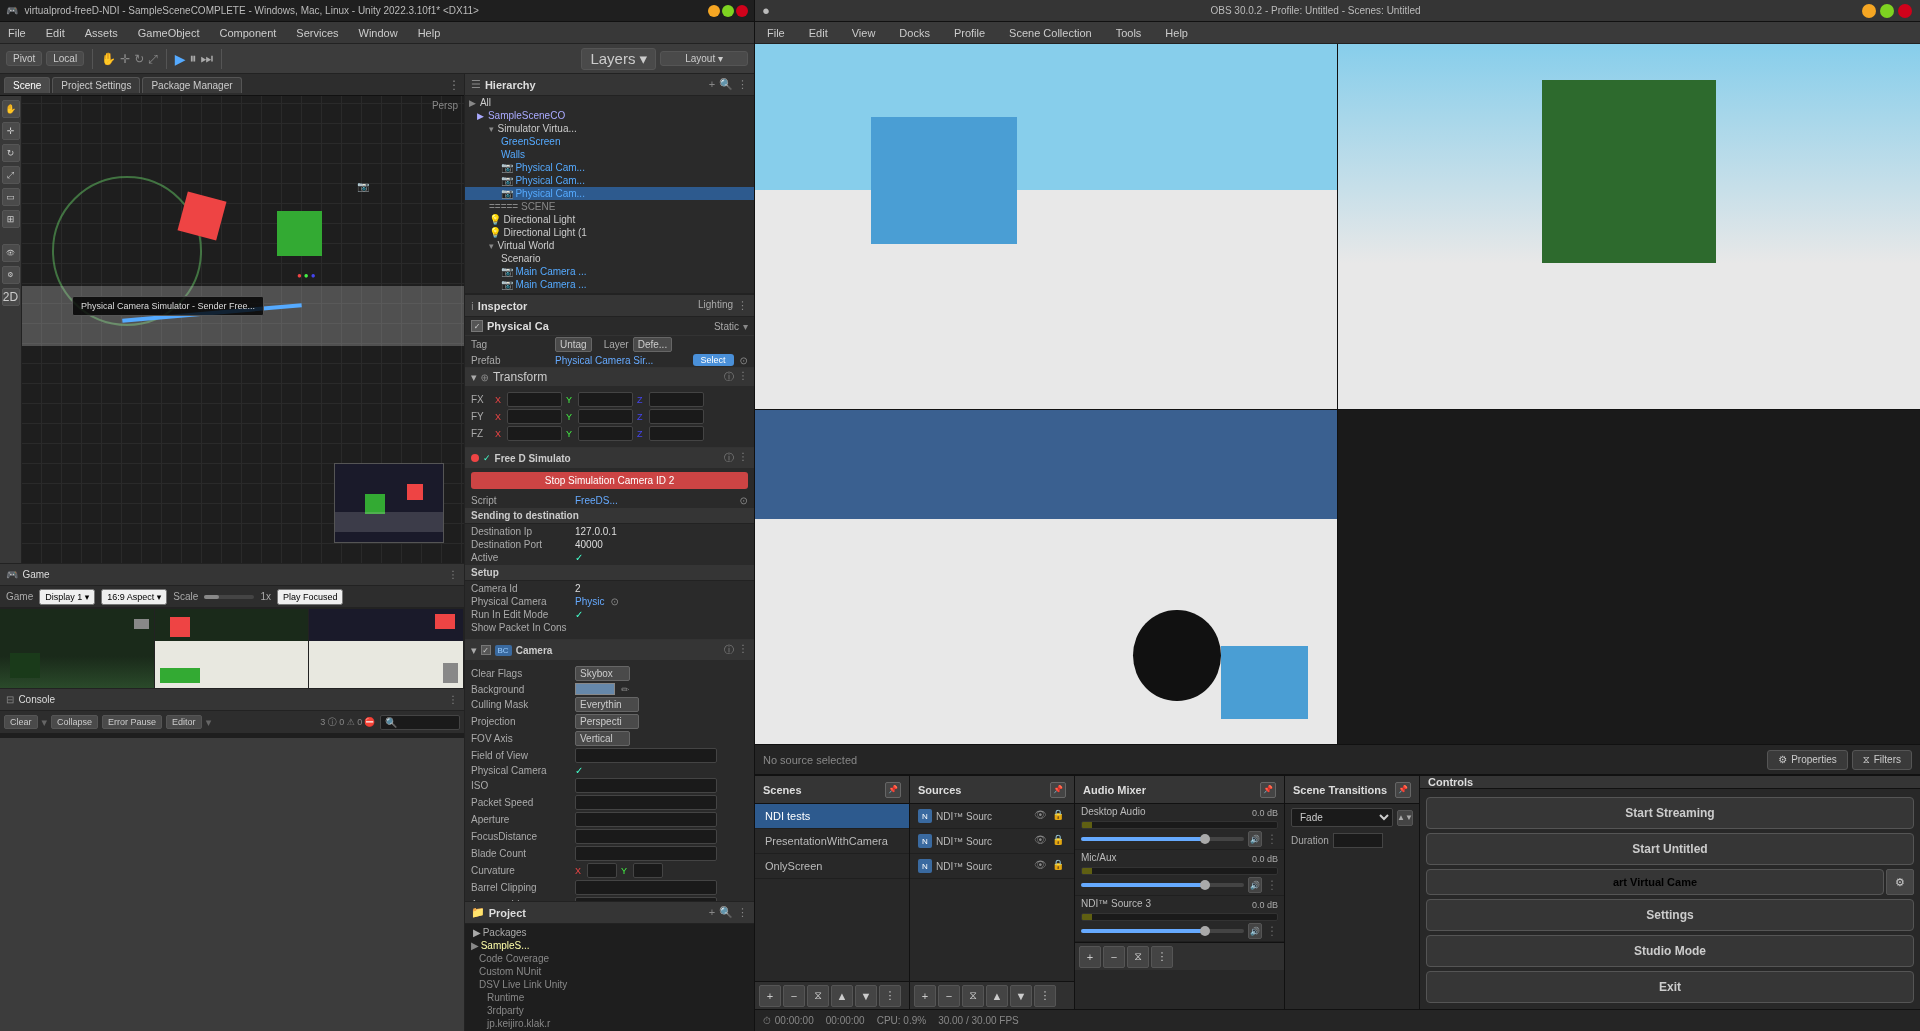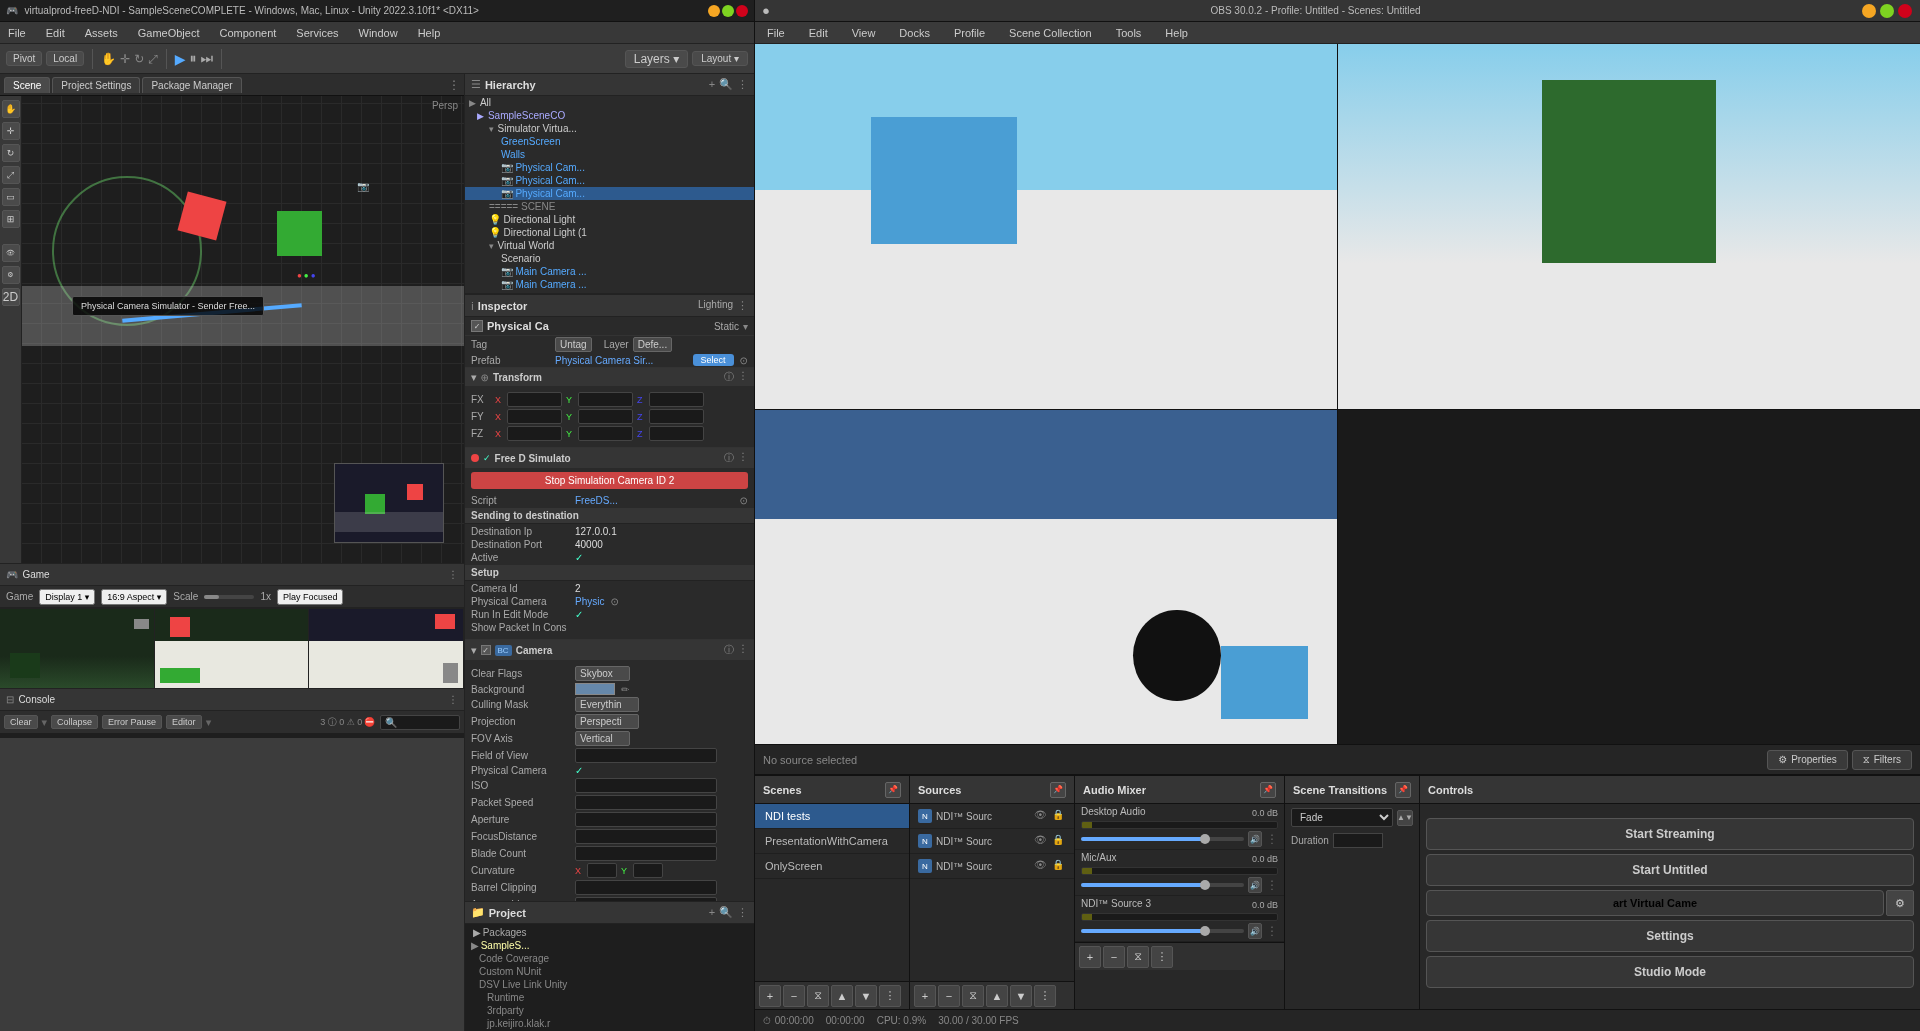--- a/index.html
+++ b/index.html
@@ -225,24 +225,24 @@
       <span style="color:#888;font-size:12px">✋</span>
       <span style="color:#888;font-size:12px">✛</span>
       <span style="color:#888;font-size:12px">↻</span>
       <span style="color:#888;font-size:12px">⤢</span>
       <div class="toolbar-separator"></div>
       <button class="play-btn" style="color:#5af;font-size:14px;background:none;border:none;cursor:pointer">▶</button>
       <button class="play-btn" style="color:#aaa;font-size:14px;background:none;border:none;cursor:pointer">⏸</button>
       <button class="play-btn" style="color:#aaa;font-size:14px;background:none;border:none;cursor:pointer">⏭</button>
       <div class="toolbar-separator"></div>
       <div style="margin-left:auto;display:flex;gap:4px;align-items:center">
-        <button class="btn" style="font-size:12px;padding:1px 8px">
+        <button class="btn" style="font-size:15px;padding:1px 8px">
           <span>Layers</span> ▾
         </button>
-        <button class="btn" style="font-size:10px;padding:1px 8px">
+        <button class="btn" style="font-size:10px;padding:1px 24px">
           <span>Layout</span> ▾
         </button>
       </div>
     </div>
 
     <div style="display:flex;flex:1;min-height:0;">
 
       <div style="display:flex;flex-direction:column;flex:1;min-width:0;">
 
         <div class="unity-tabs-row">
@@ -461,21 +461,21 @@
             <span class="insp-label">Prefab</span>
             <span style="color:#6af;font-size:10px">Physical Camera Sir...</span>
             <button class="btn-select" style="margin-left:auto;font-size:9px;padding:1px 8px">Select</button>
             <span style="color:#888;font-size:10px;margin-left:2px">⊙</span>
           </div>
 
           <div class="component-section">
             <div class="comp-header">
               <span style="color:#aaa">▾</span>
               <span style="color:#888;font-size:10px">⊕</span>
-              <span style="color:#ccc;font-size:10px;font-weight:700">Transform</span>
+              <span style="color:#ccc;font-size:12px;font-weight:400">Transform</span>
               <div style="margin-left:auto;display:flex;gap:4px">
                 <span style="color:#888;font-size:10px">ⓘ</span>
                 <span style="color:#888;font-size:10px">⋮</span>
               </div>
             </div>
             <div class="transform-section">
               <div class="transform-row">
                 <span class="transform-label">FX</span>
                 <span class="xyz-label" style="color:#e44">X</span>
                 <input type="text" class="transform-field" style="">
@@ -903,20 +903,21 @@
         <button class="control-btn btn-stream">Start Streaming</button>
         <button class="control-btn btn-record">Start Untitled</button>
         <div style="display:flex;gap:2px;">
           <button class="control-btn" style="flex:1;background:#363636;border:1px solid #555;padding:6px 4px;font-size:11px;">
             <span>art Virtual Came</span>
           </button>
           <button class="obs-tool-btn" style="width:28px;height:auto;">⚙</button>
         </div>
         <button class="control-btn btn-settings">Settings</button>
         <button class="control-btn btn-studio">Studio Mode</button>
+        <button class="control-btn btn-exit">Exit</button>
       </div>
     </div>
 
     <div class="obs-statusbar">
       <div class="status-item">
         <span>⏱</span>
         <span>00:00:00</span>
       </div>
       <div class="status-item">
         <span>00:00:00</span>

